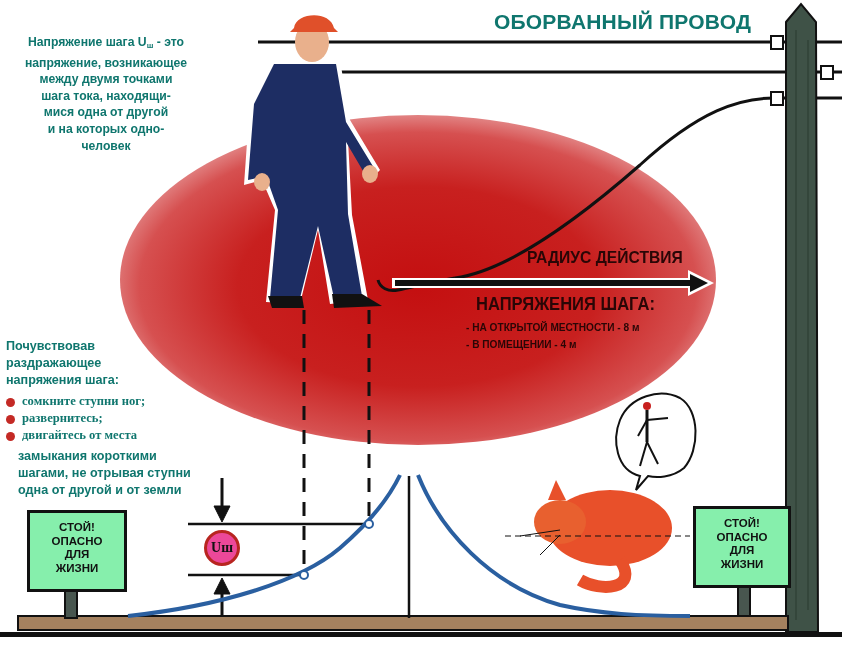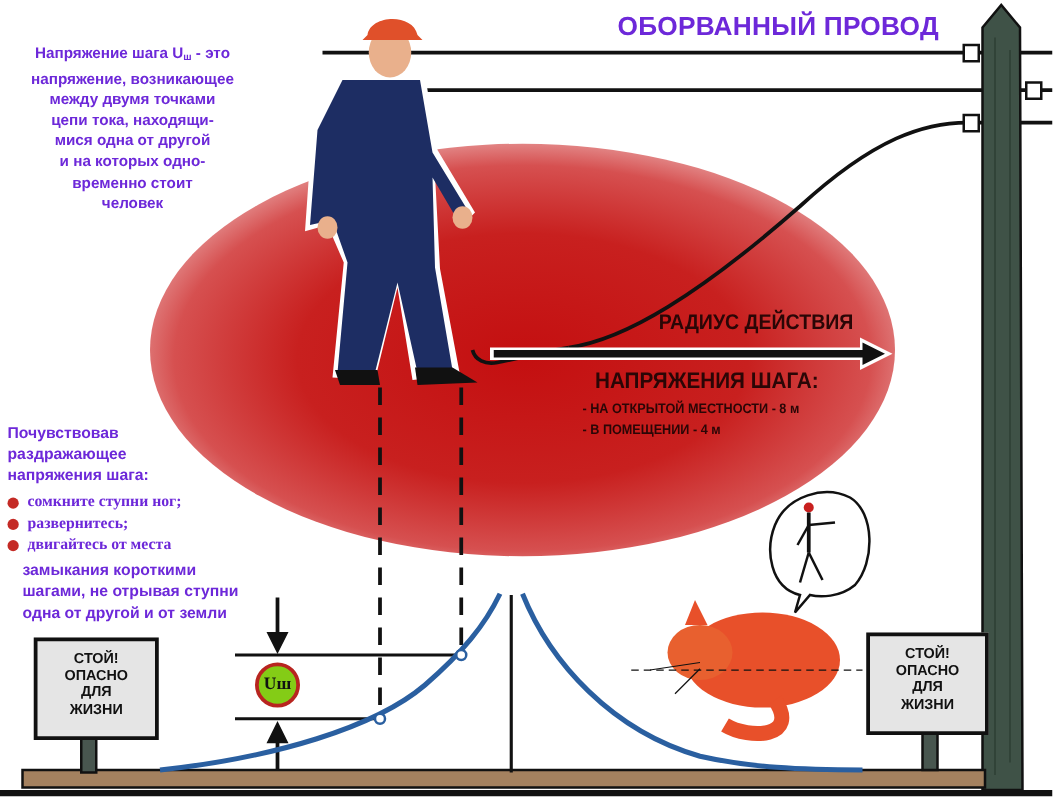--- a/index.html
+++ b/index.html
@@ -1,31 +1,31 @@
 <!DOCTYPE html>
 <html><head>
 <meta charset="utf-8">
 <style>
   html,body{margin:0;padding:0;background:#fff;}
   body{width:842px;height:646px;position:relative;overflow:hidden;font-family:"Liberation Sans","DejaVu Sans",sans-serif;}
   .abs{position:absolute;}
-  .txt{font-weight:bold;color:#6d28d9;}
+  .txt{font-weight:bold;color:#0f766e;}
   .def-text{left:6px;top:34px;width:200px;font-size:12.2px;line-height:16.6px;text-align:center;}
   .def-text .sub{font-size:8px;vertical-align:-2px;}
   .advice{left:6px;top:338px;width:230px;font-size:12.6px;line-height:17px;}
   .advice ul{list-style:none;margin:4px;padding:0;font-family:Liberation Serif, serif;}
   .advice li{position:relative;padding-left:12px;}
   .advice li::before{content:"";position:absolute;left:-4px;top:5px;width:9px;height:9px;border-radius:50%;background:#c42a25;}
   .advice .cont{padding-left:12px;}
   .title{left:494px;top:10px;font-size:21px;letter-spacing:0.2px;}
   .radius-label{left:527px;top:248px;font-size:17px;color:#2a0606;font-family:"Liberation Sans",sans-serif;transform:scaleX(0.92);transform-origin:left;}
   .step-label{left:476px;top:294px;font-size:18px;color:#2a0606;transform:scaleX(0.92);transform-origin:left;}
   .step-item{left:466px;font-size:11px;color:#2a0606;transform:scaleX(0.92);transform-origin:left;}
-  .sign{background:#e5e5e5;border:3px solid #111;text-align:center;font-weight:bold;font-size:11.5px;line-height:13.5px;color:#111;box-sizing:border-box;padding-top:8px;}
-  .uw{left:204px;top:530px;width:36px;height:36px;border:3px solid #b82520;border-radius:50%;box-sizing:border-box;background:#84cc16;text-align:center;line-height:30px;font-family:"Liberation Serif",serif;font-weight:bold;font-size:14px;color:#111;}
+  .sign{background:#86efac;border:3px solid #111;text-align:center;font-weight:bold;font-size:11.5px;line-height:13.5px;color:#111;box-sizing:border-box;padding-top:8px;}
+  .uw{left:204px;top:530px;width:36px;height:36px;border:3px solid #b82520;border-radius:50%;box-sizing:border-box;background:#ec4899;text-align:center;line-height:30px;font-family:"Liberation Serif",serif;font-weight:bold;font-size:14px;color:#111;}
 </style>
 </head>
 <body>
 
 <svg class="abs" style="left:0;top:0" width="842" height="646" viewBox="0 0 842 646">
   <defs>
     <radialGradient id="zone" cx="50%" cy="52%" r="55%">
       <stop offset="0%" stop-color="#c40f10"></stop>
       <stop offset="55%" stop-color="#c8201f"></stop>
       <stop offset="85%" stop-color="#d65050"></stop>
@@ -120,24 +120,23 @@
   <rect x="65" y="590" width="12" height="28" fill="#48564f" stroke="#111" stroke-width="2"></rect>
   <rect x="738" y="586" width="12" height="30" fill="#48564f" stroke="#111" stroke-width="2"></rect>
 </svg>
 
 <div class="abs txt title">ОБОРВАННЫЙ ПРОВОД</div>
 
 <div class="abs txt def-text">
   <div><span>Напряжение шага U</span><span class="sub">ш</span><span> - это</span></div>
   <div>напряжение, возникающее</div>
   <div>между двумя точками</div>
-  <div>цепи тока, находящи-</div>
+  <div>шага тока, находящи-</div>
   <div>мися одна от другой</div>
   <div>и на которых одно-</div>
-  <div>временно стоит</div>
   <div>человек</div>
 </div>
 
 <div class="abs txt advice">
   <div>Почувствовав</div>
   <div>раздражающее</div>
   <div>напряжения шага:</div>
   <ul>
     <li>сомкните ступни ног;</li>
     <li>развернитесь;</li>

